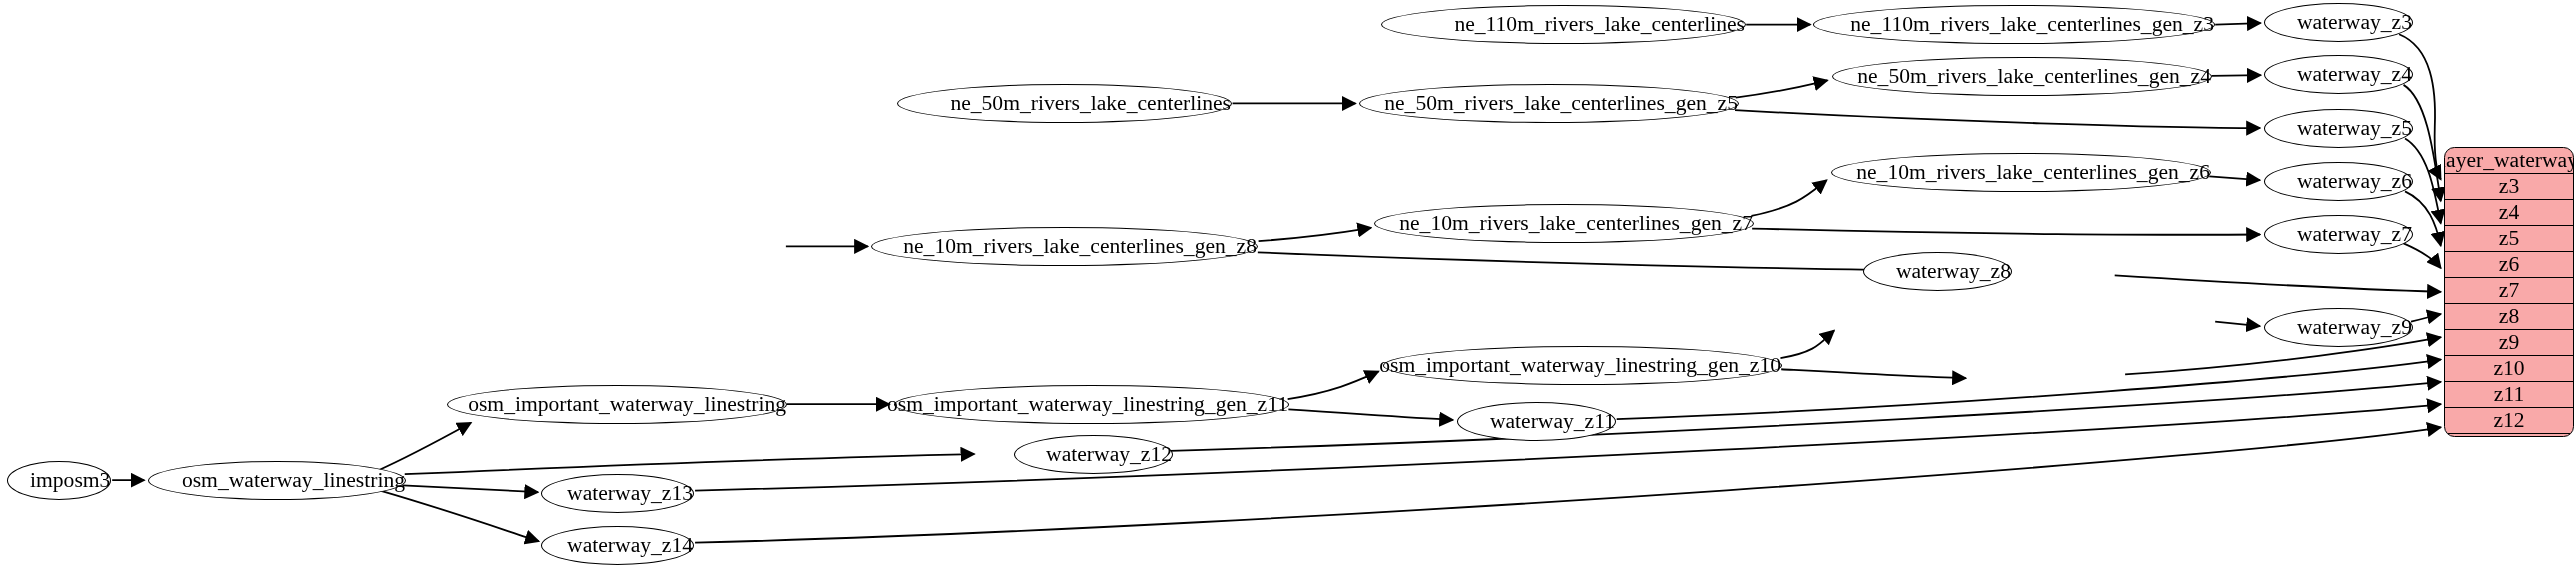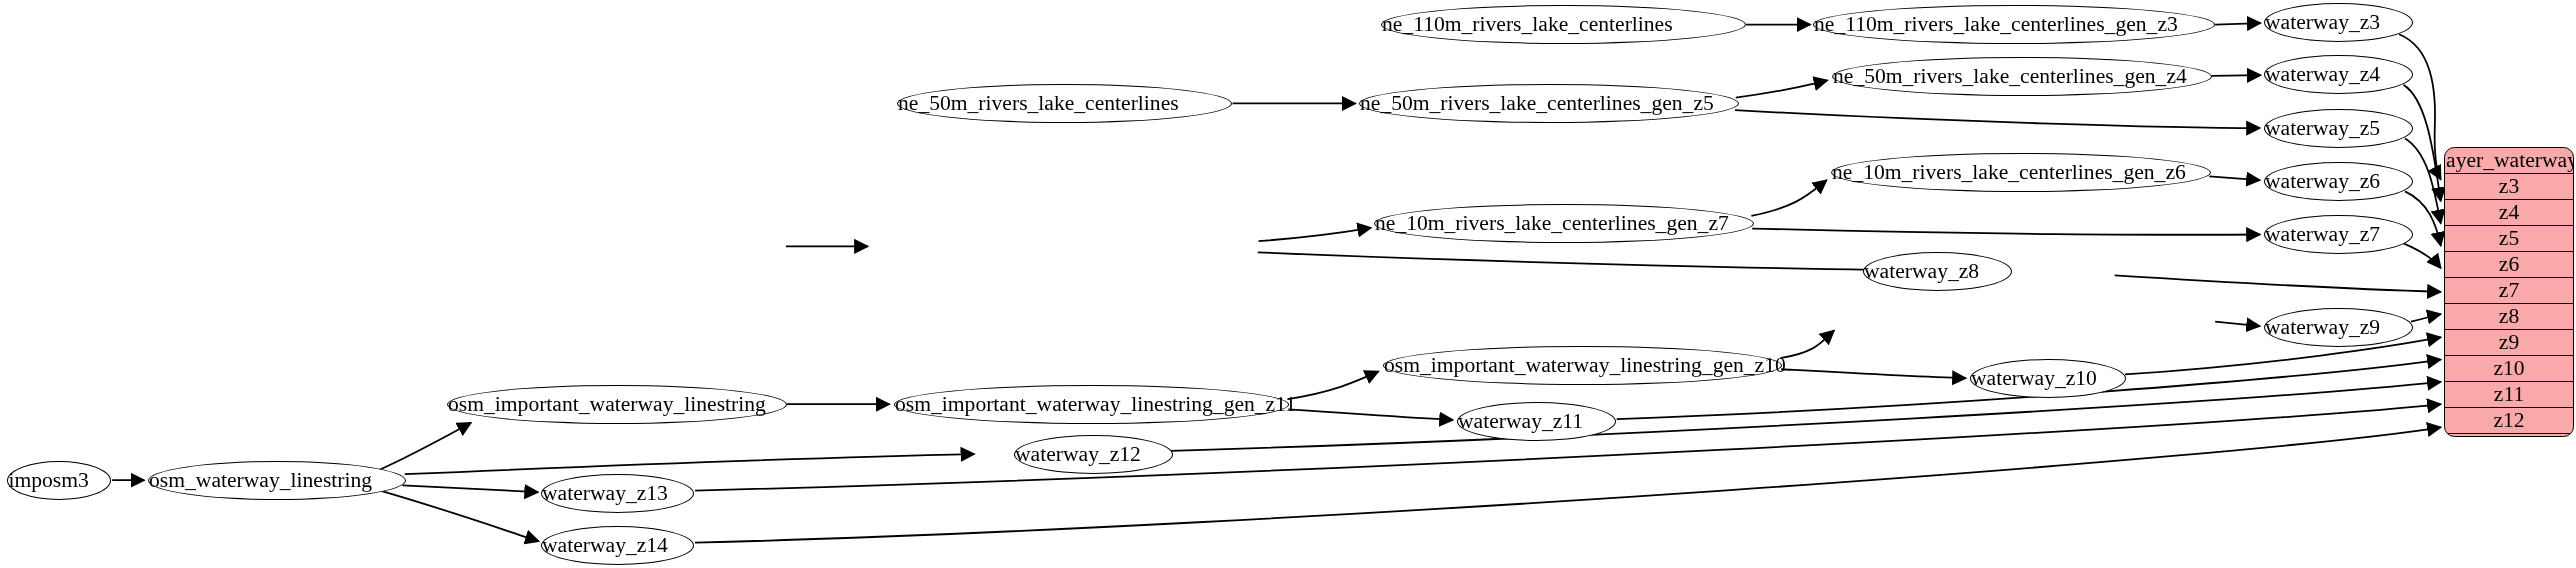--- a/index.html
+++ b/index.html
@@ -3,21 +3,21 @@
 <meta charset="utf-8">
 <style>
   html,body{margin:0;padding:0;background:#ffffff;}
   body{font-family:"Liberation Serif","DejaVu Serif",serif;}
   #canvas{position:relative;width:2576px;height:568px;background:#ffffff;overflow:hidden;}
   svg.edges{position:absolute;left:0;top:0;width:2576px;height:568px;z-index:1;}
   .node{
     position:absolute;z-index:2;
     border:1.5px solid #000;border-radius:50%;
     background:#fff;
-    display:flex;align-items:center;justify-content:flex-start;
+    display:flex;align-items:center;justify-content:flex-end;
     font-size:21.6px;color:#000;white-space:nowrap;
     box-sizing:border-box;
   }
   .record{
     position:absolute;z-index:2;
     border:1.5px solid #000;border-radius:10.4px;
     background:#f9a9a9;overflow:hidden;
     box-sizing:border-box;
     display:flex;flex-direction:column;
   }
@@ -96,20 +96,23 @@
   <div class="node" style="left:1832px;top:57px;width:380px;height:39px">
       <span>ne_50m_rivers_lake_centerlines_gen_z4</span>
     </div>
   <div class="node" style="left:2264px;top:55px;width:149px;height:39px">
       <span>waterway_z4</span>
     </div>
   <div class="node" style="left:2264px;top:109px;width:149px;height:39px">
       <span>waterway_z5</span>
     </div>
 
+  <div class="node" style="left:871px;top:227px;width:387px;height:39px">
+      <span>ne_10m_rivers_lake_centerlines_gen_z8</span>
+    </div>
   <div class="node" style="left:1374px;top:204px;width:380px;height:39px">
       <span>ne_10m_rivers_lake_centerlines_gen_z7</span>
     </div>
   <div class="node" style="left:1831px;top:153px;width:380px;height:39px">
       <span>ne_10m_rivers_lake_centerlines_gen_z6</span>
     </div>
   <div class="node" style="left:2264px;top:162px;width:149px;height:39px">
       <span>waterway_z6</span>
     </div>
   <div class="node" style="left:2264px;top:215px;width:149px;height:39px">
@@ -123,23 +126,20 @@
       <span>osm_important_waterway_linestring</span>
     </div>
   <div class="node" style="left:894px;top:385px;width:395px;height:39px">
       <span>osm_important_waterway_linestring_gen_z11</span>
     </div>
   <div class="node" style="left:1383px;top:346px;width:399px;height:39px">
       <span>osm_important_waterway_linestring_gen_z10</span>
     </div>
   <div class="node" style="left:2264px;top:308px;width:149px;height:39px">
       <span>waterway_z9</span>
-    </div>
-  <div class="node" style="left:1970px;top:359px;width:156px;height:39px">
-      <span>waterway_z10</span>
     </div>
   <div class="node" style="left:1457px;top:402px;width:159px;height:39px">
       <span>waterway_z11</span>
     </div>
   <div class="node" style="left:1014px;top:435px;width:159px;height:39px">
       <span>waterway_z12</span>
     </div>
   <div class="node" style="left:7.4px;top:461px;width:104px;height:39px">
       <span>imposm3</span>
     </div>

